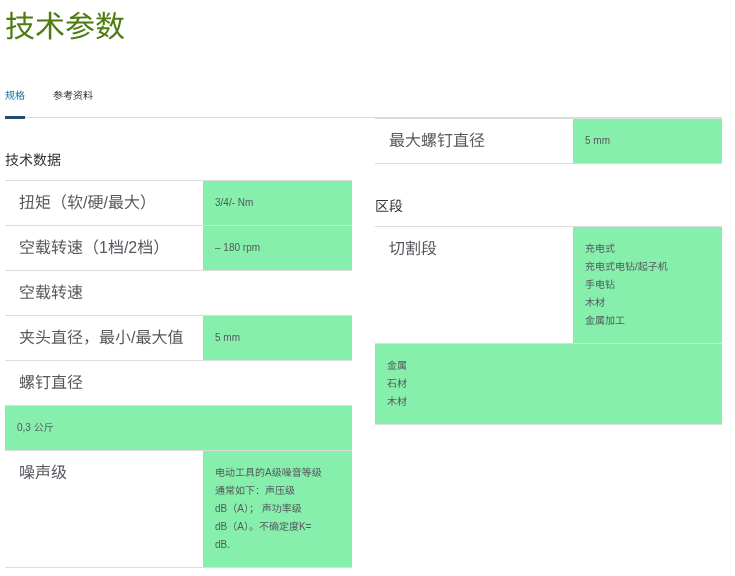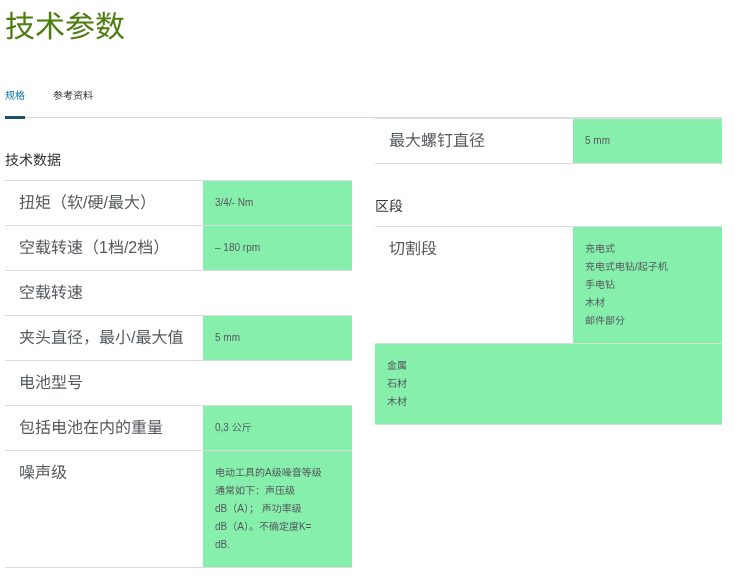--- a/index.html
+++ b/index.html
@@ -118,24 +118,23 @@
             <div class="spec-value">– 180 rpm</div>
           </div>
           <div class="spec-row">
             <div class="spec-label">空载转速</div>
           </div>
           <div class="spec-row">
             <div class="spec-label">夹头直径，最小/最大值</div>
             <div class="spec-value">5 mm</div>
           </div>
           <div class="spec-row">
-            <div class="spec-label">电池型号</div>
+            <div class="spec-label">螺钉直径</div>
           </div>
           <div class="spec-row">
-            <div class="spec-label">包括电池在内的重量</div>
             <div class="spec-value">0,3 公斤</div>
           </div>
           <div class="spec-row">
             <div class="spec-label">噪声级</div>
             <div class="spec-value">电动工具的A级噪音等级
 通常如下：声压级
 dB（A）； 声功率级
 dB（A）。不确定度K=
 dB.</div>
           </div>
@@ -149,21 +148,21 @@
           </div>
         </div>
         <div class="section-title">区段</div>
         <div class="spec-table">
           <div class="spec-row">
             <div class="spec-label">切割段</div>
             <div class="spec-value">充电式
 充电式电钻/起子机
 手电钻
 木材
-邮件部分</div>
+金属加工</div>
           </div>
           <div class="spec-row">
             <div class="spec-value">金属
 石材
 木材</div>
           </div>
         </div>
       </div>
     </div>
 

